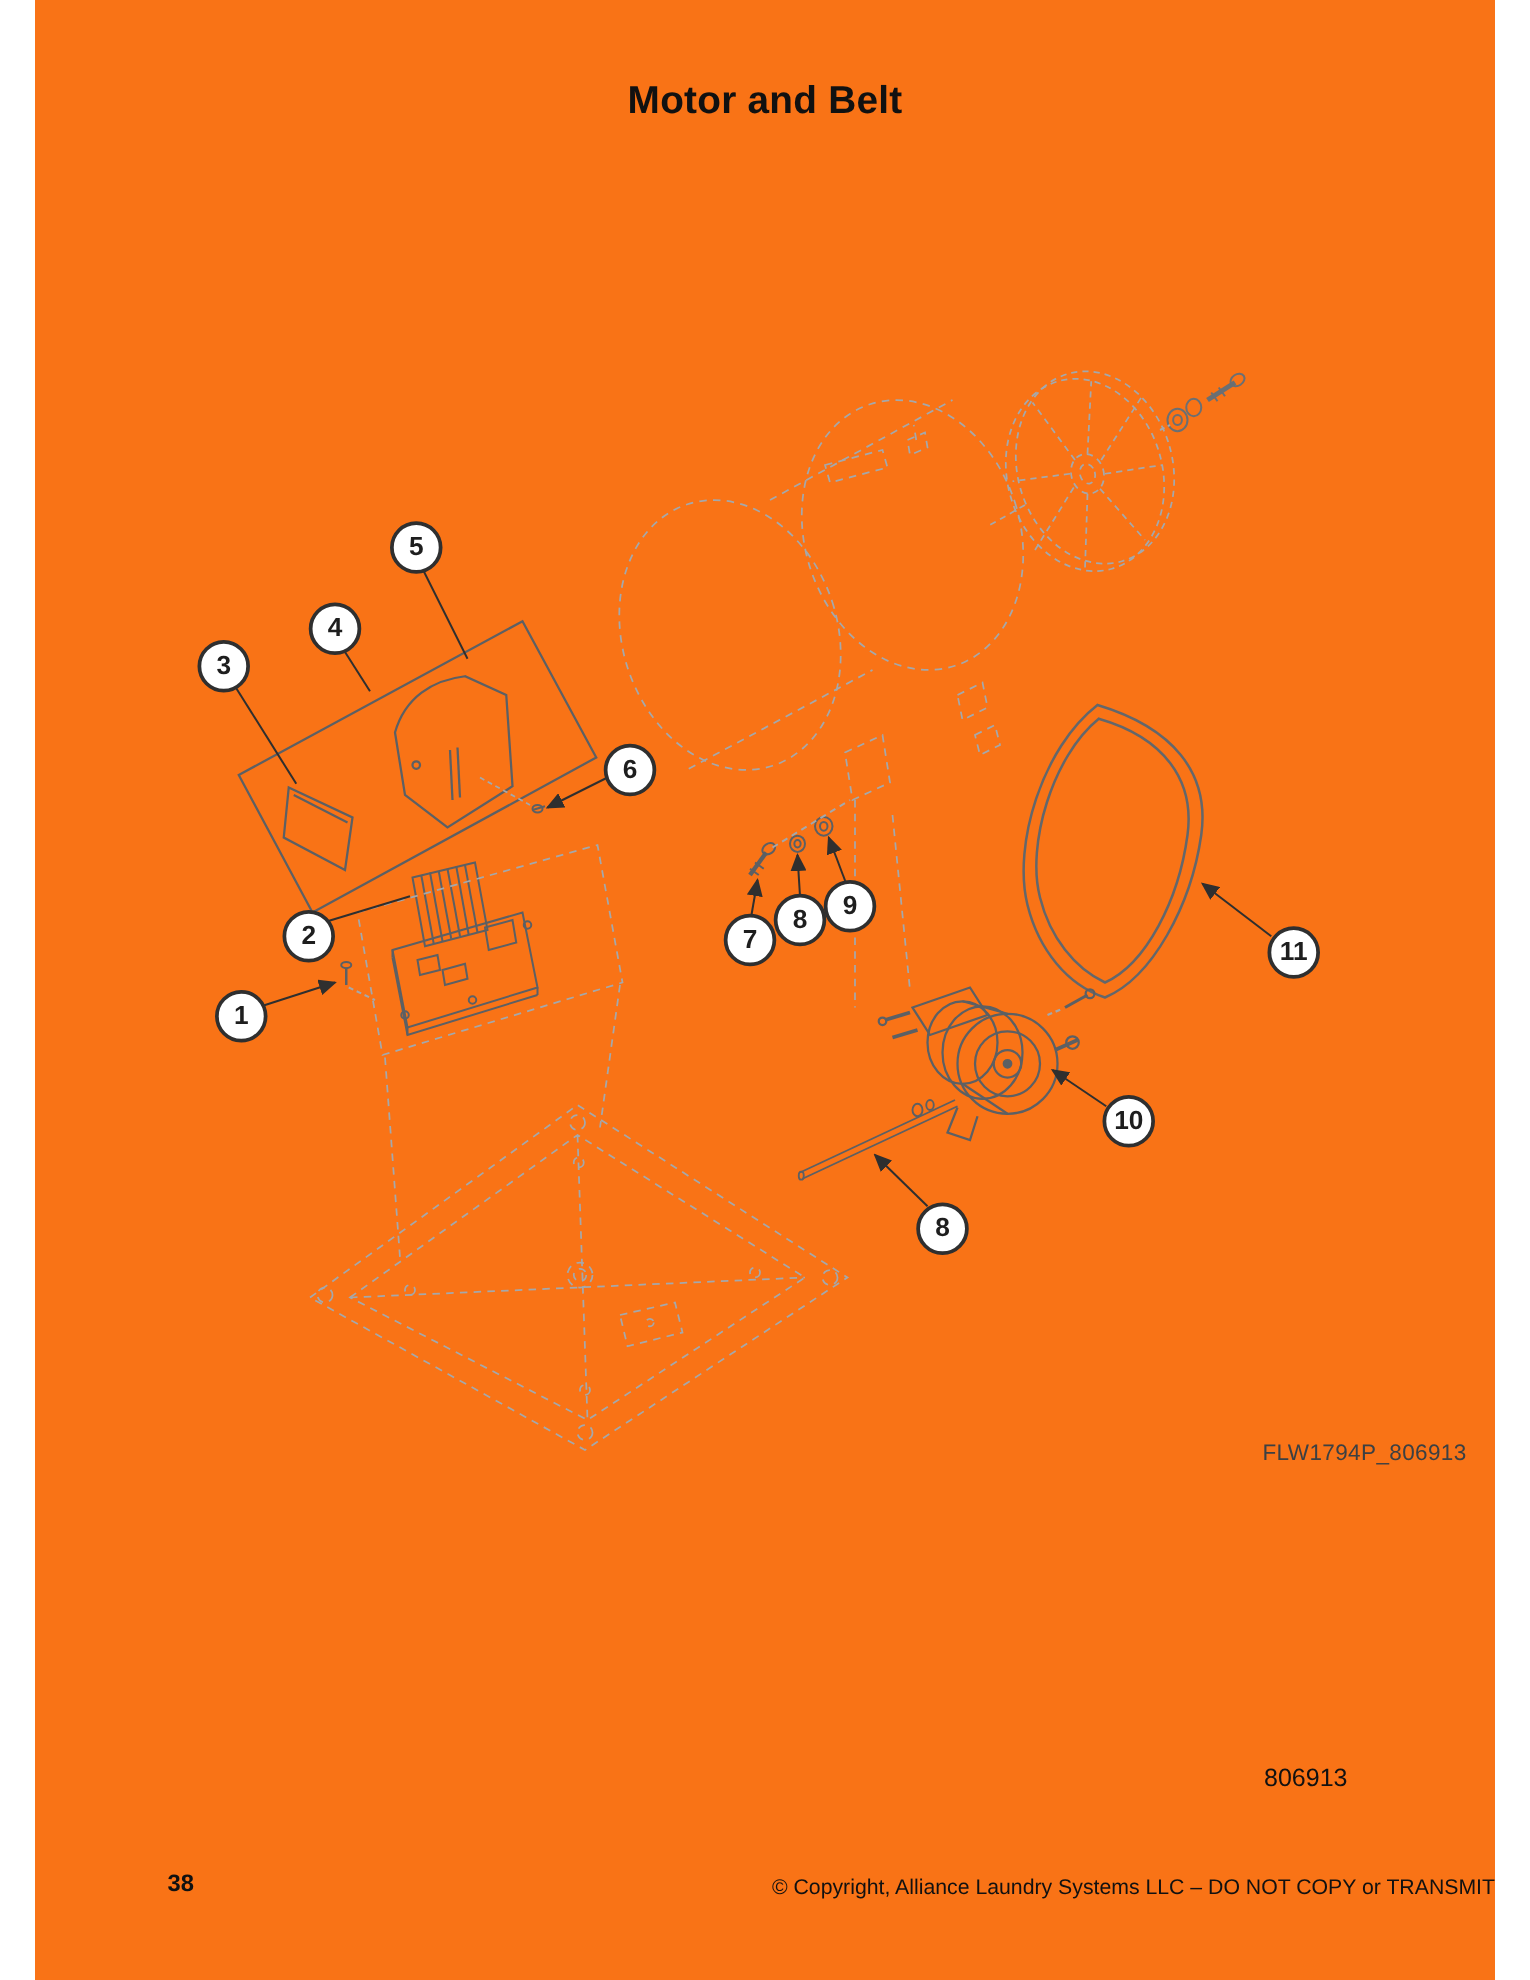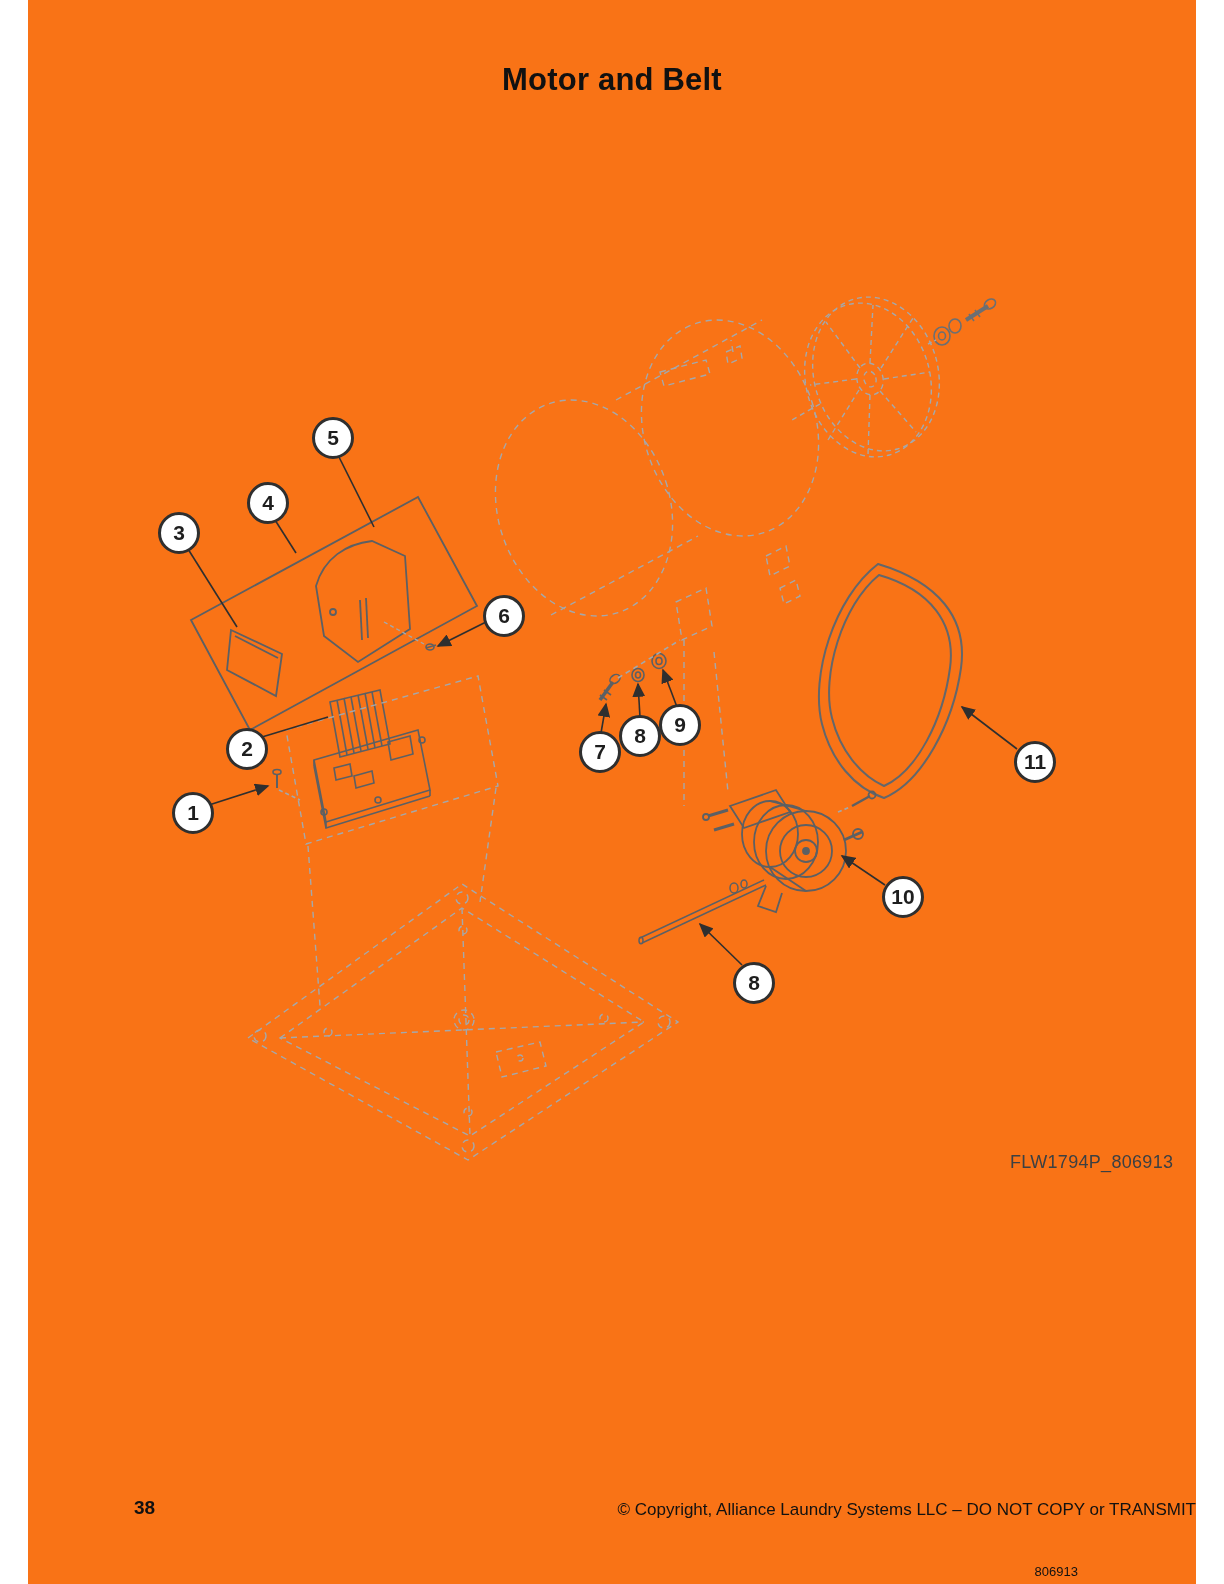--- a/index.html
+++ b/index.html
@@ -36,22 +36,22 @@
   }
   .footer-page-number{
     position:absolute;left:106px;top:1497px;
     font-size:19px;color:#111;font-weight:bold;
   }
   .footer-copyright{
     position:absolute;left:0;top:1500px;width:100%;
     text-align:right;font-size:17px;color:#111;
   }
   .footer-doc-number{
-    position:absolute;right:118px;top:1564px;
-    font-size:13px;color:#111;
+    position:absolute;right:118px;top:1412px;
+    font-size:20px;color:#111;
   }
 </style>
 </head>
 <body>
 
 <div class="page">
 
   <h1 class="page-title">Motor and Belt</h1>
 
   <div class="diagram">

